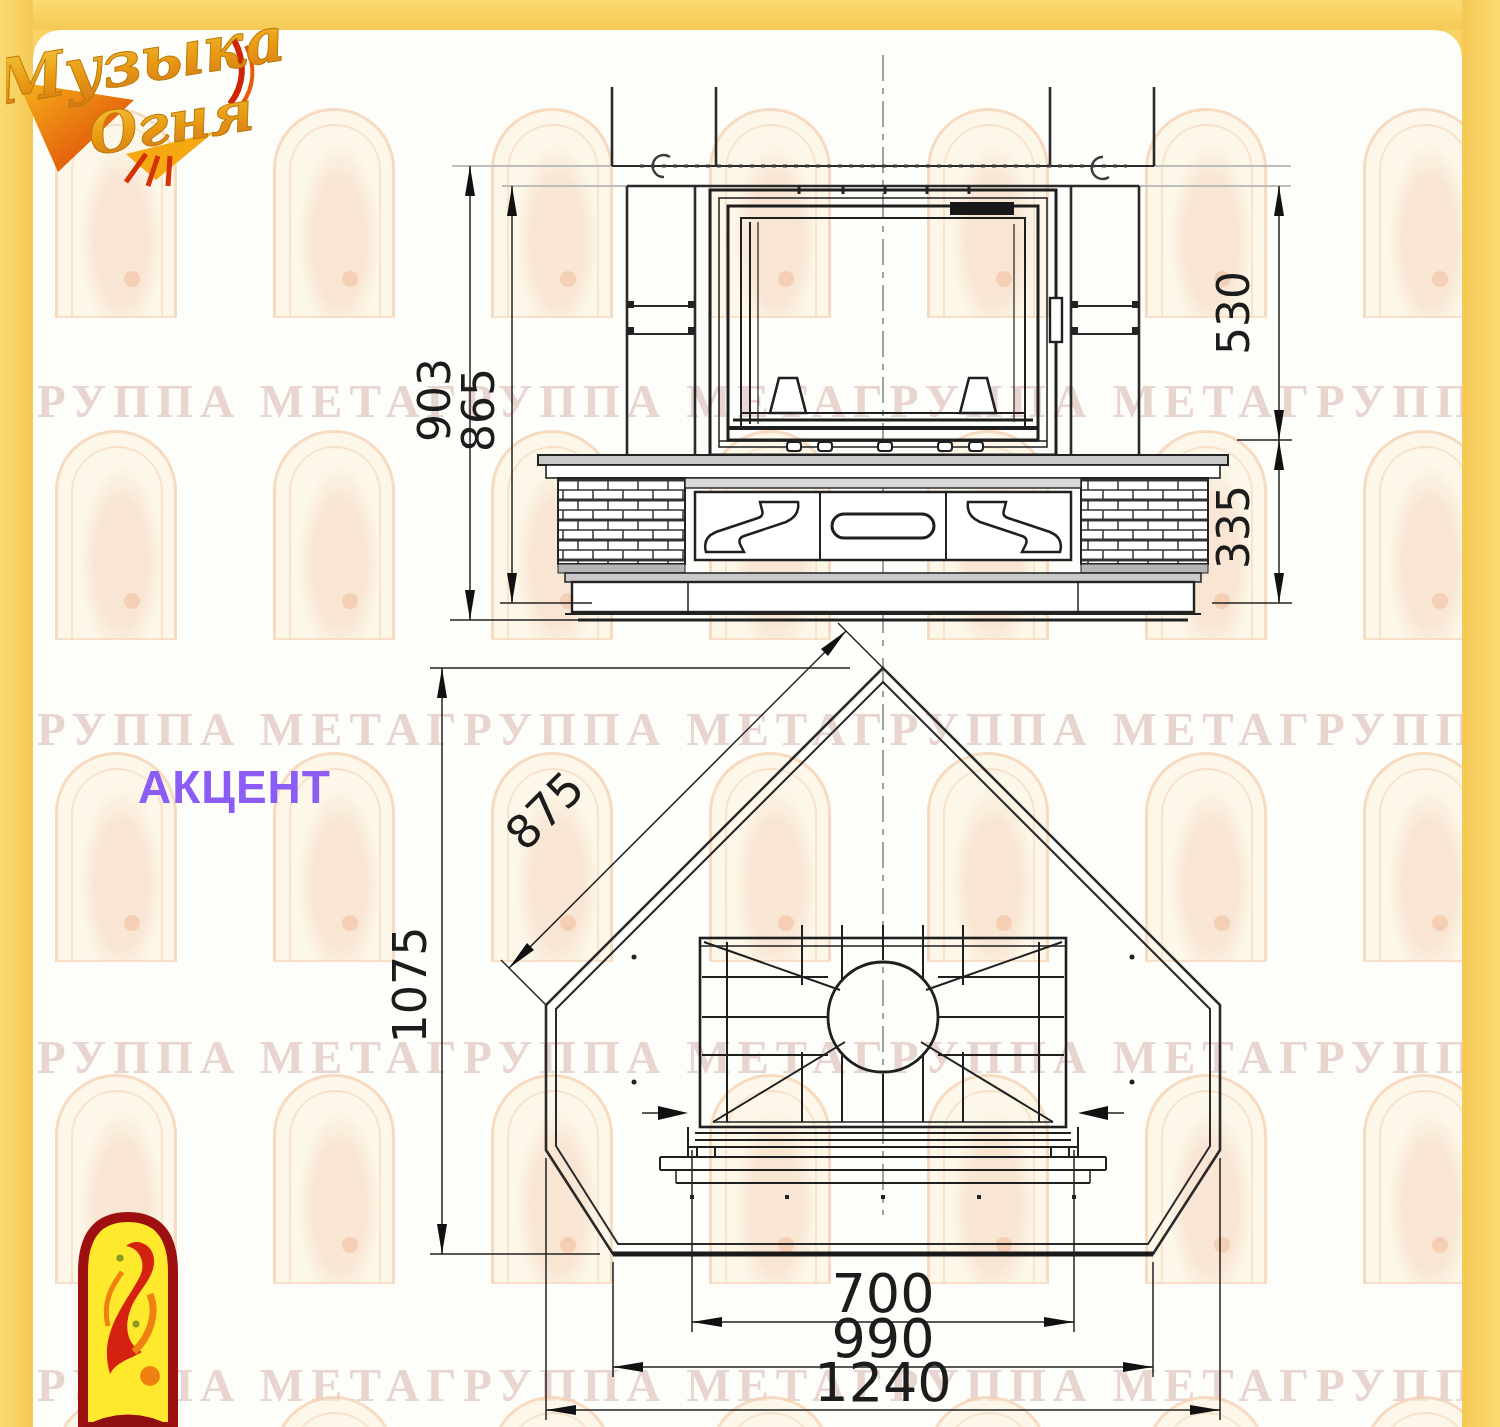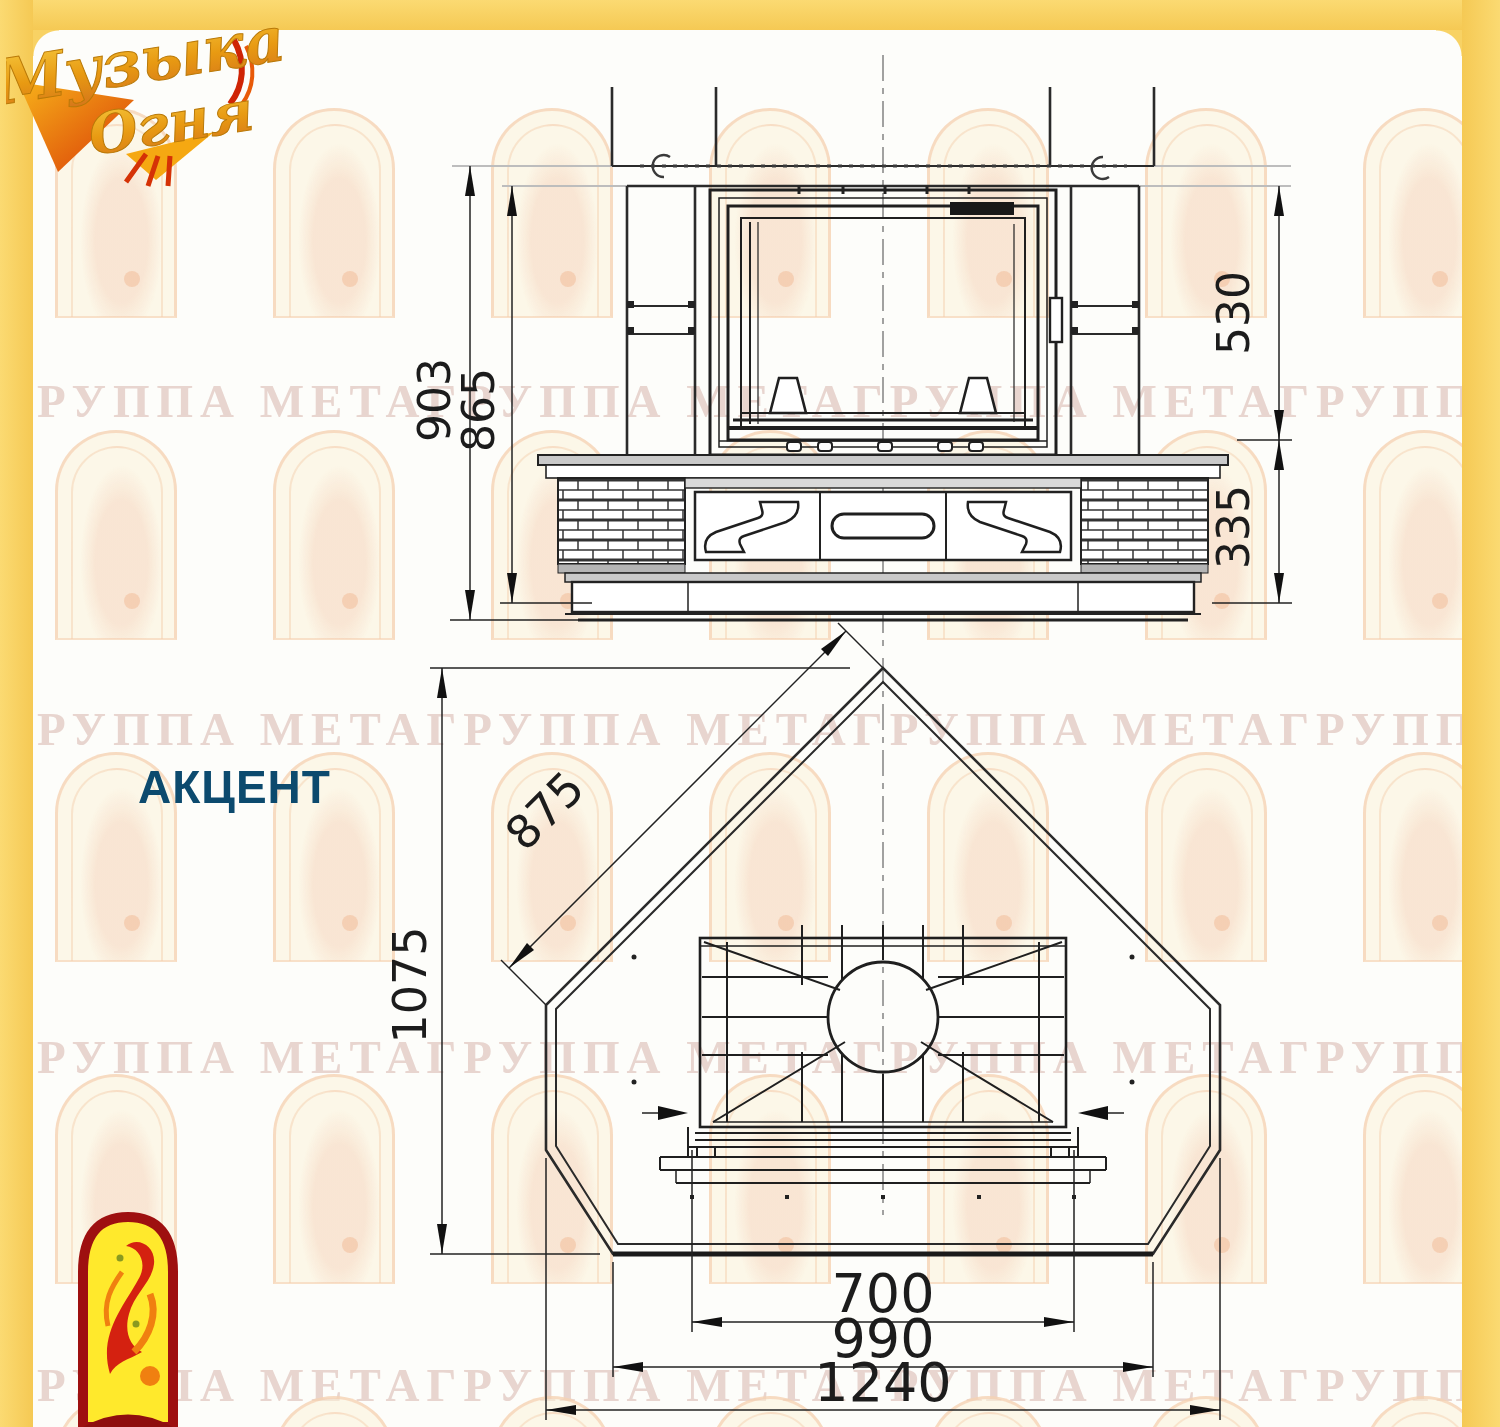--- a/index.html
+++ b/index.html
@@ -29,21 +29,21 @@
   .wm-text{position:absolute;left:0;width:1500px;height:58px;line-height:58px;white-space:nowrap;
         font-family:"Liberation Serif",serif;font-weight:bold;font-size:47px;letter-spacing:7px;
         color:rgba(198,148,138,.38);}
 
   
   #drawing{position:absolute;left:0;top:0;z-index:10;}
   .dimtxt{font-family:"DejaVu Sans",sans-serif;fill:#1c1c1c;}
 
   
   #model-title{position:absolute;left:138px;top:760px;z-index:12;
-        font-size:46px;font-weight:bold;letter-spacing:1px;color:#0c4a6e;}
+        font-size:46px;font-weight:bold;letter-spacing:1px;color:#8b5cf6;}
 
   
   #brand-logo{position:absolute;left:6px;top:4px;width:300px;height:190px;z-index:60;}
   
   #emblem{position:absolute;left:78px;top:1206px;width:100px;height:221px;z-index:60;}
 </style>
 </head>
 <body>
 
 <div id="watermarks">

